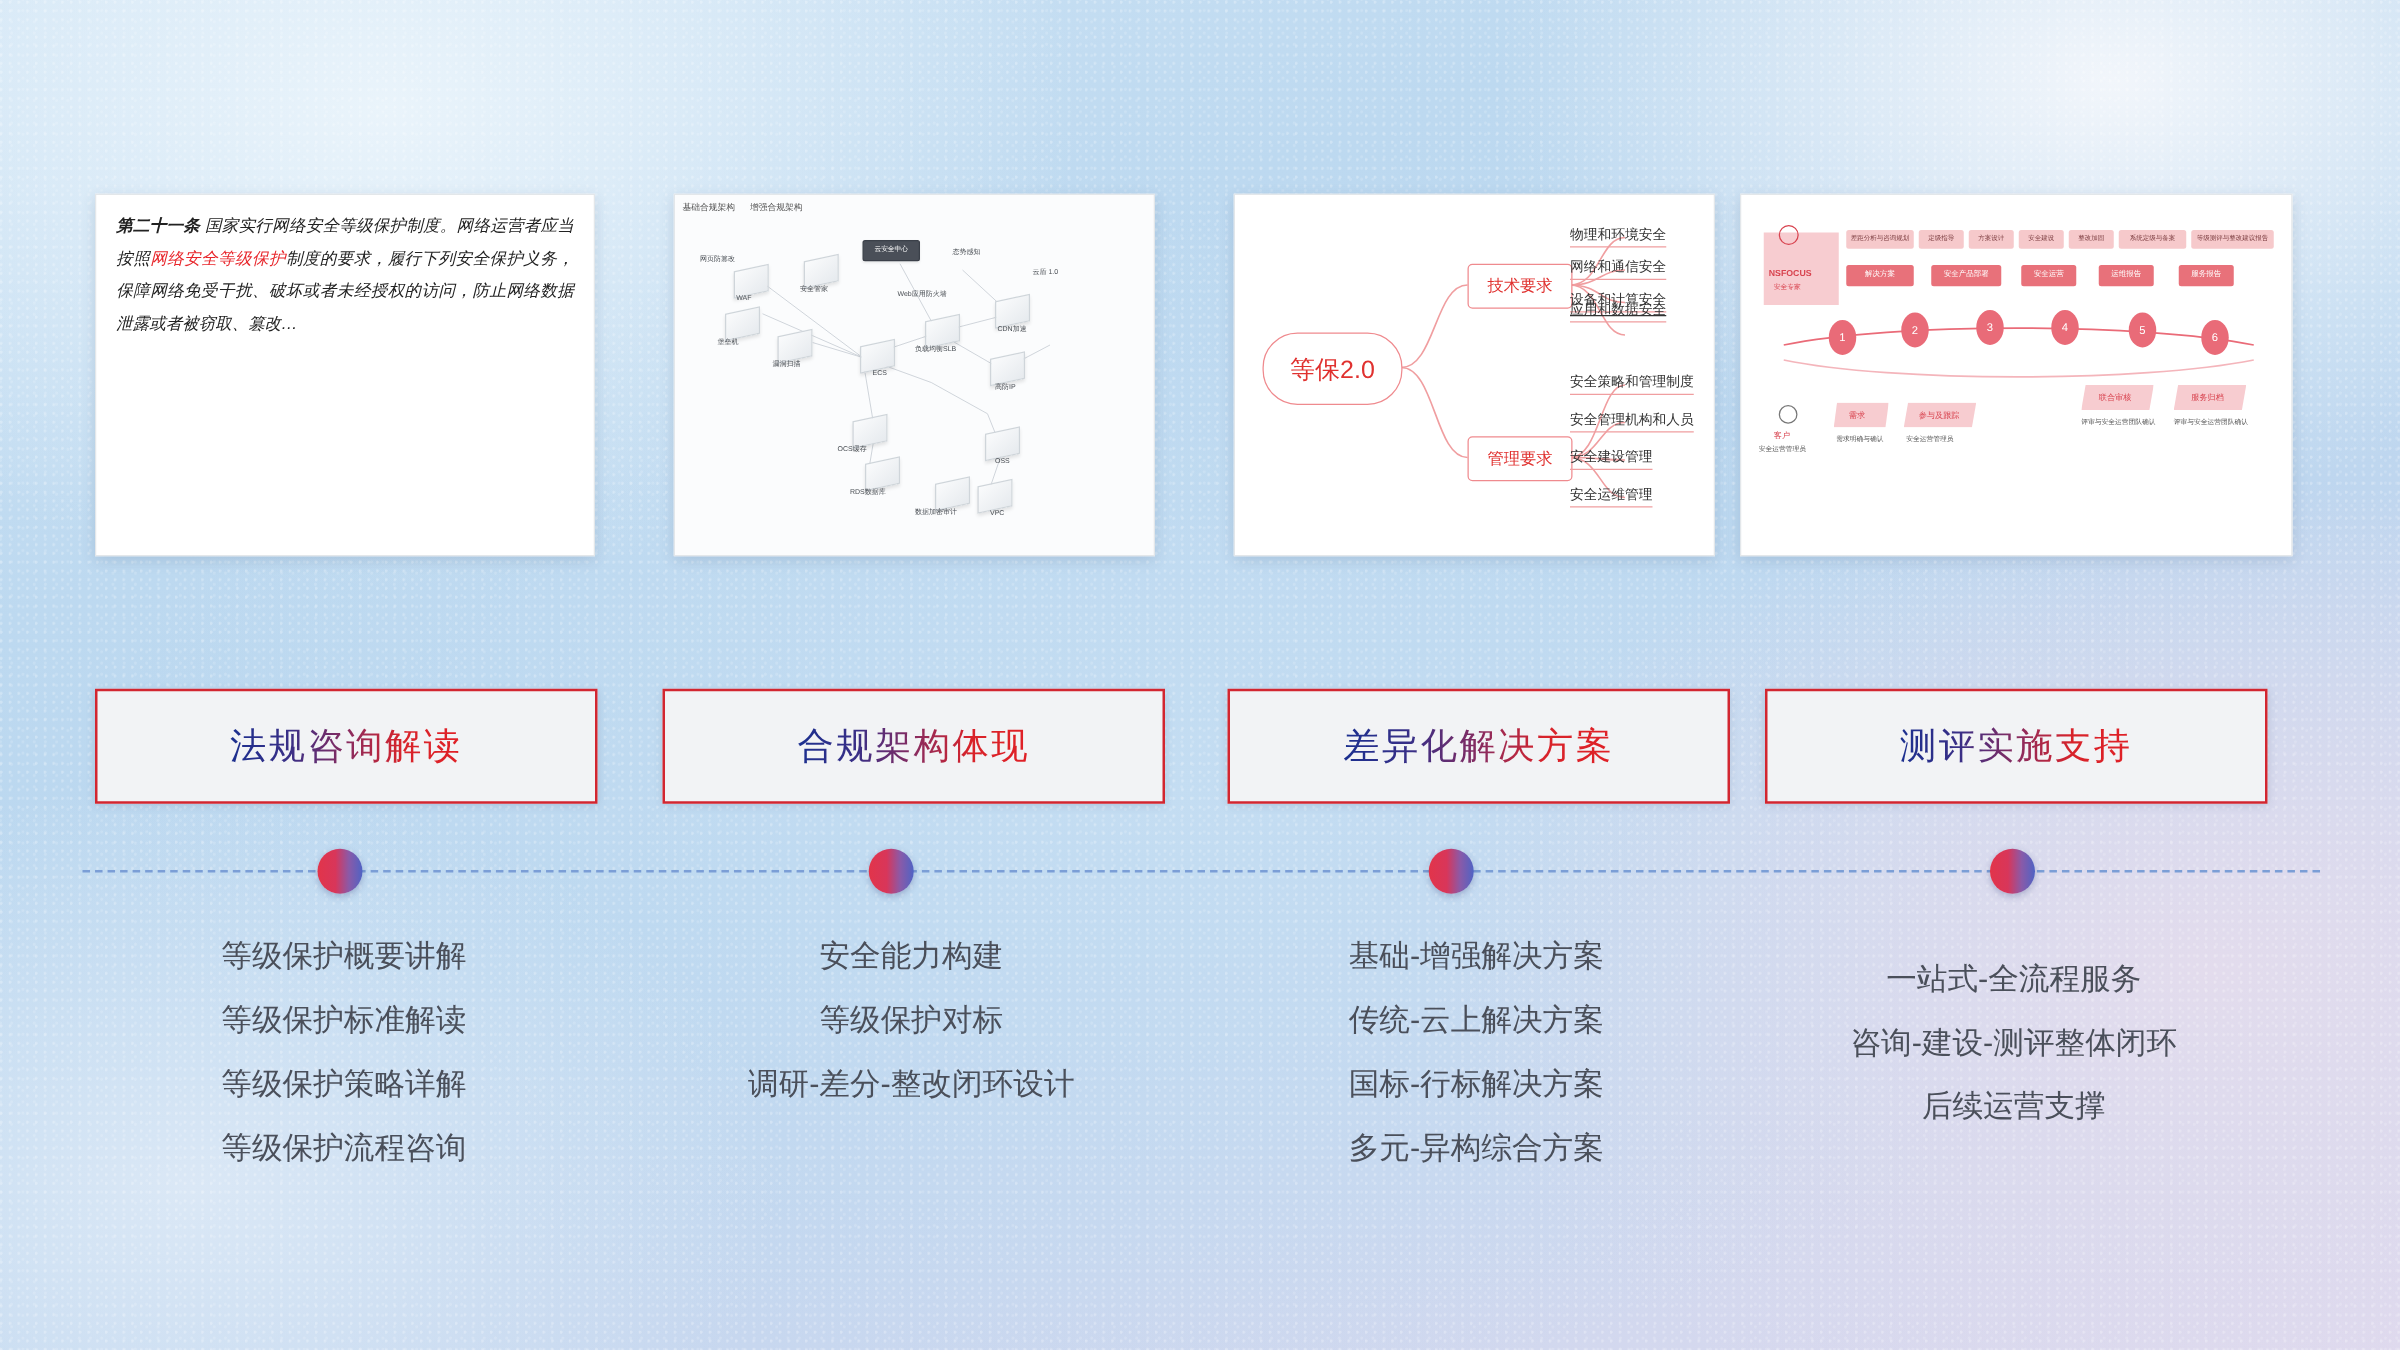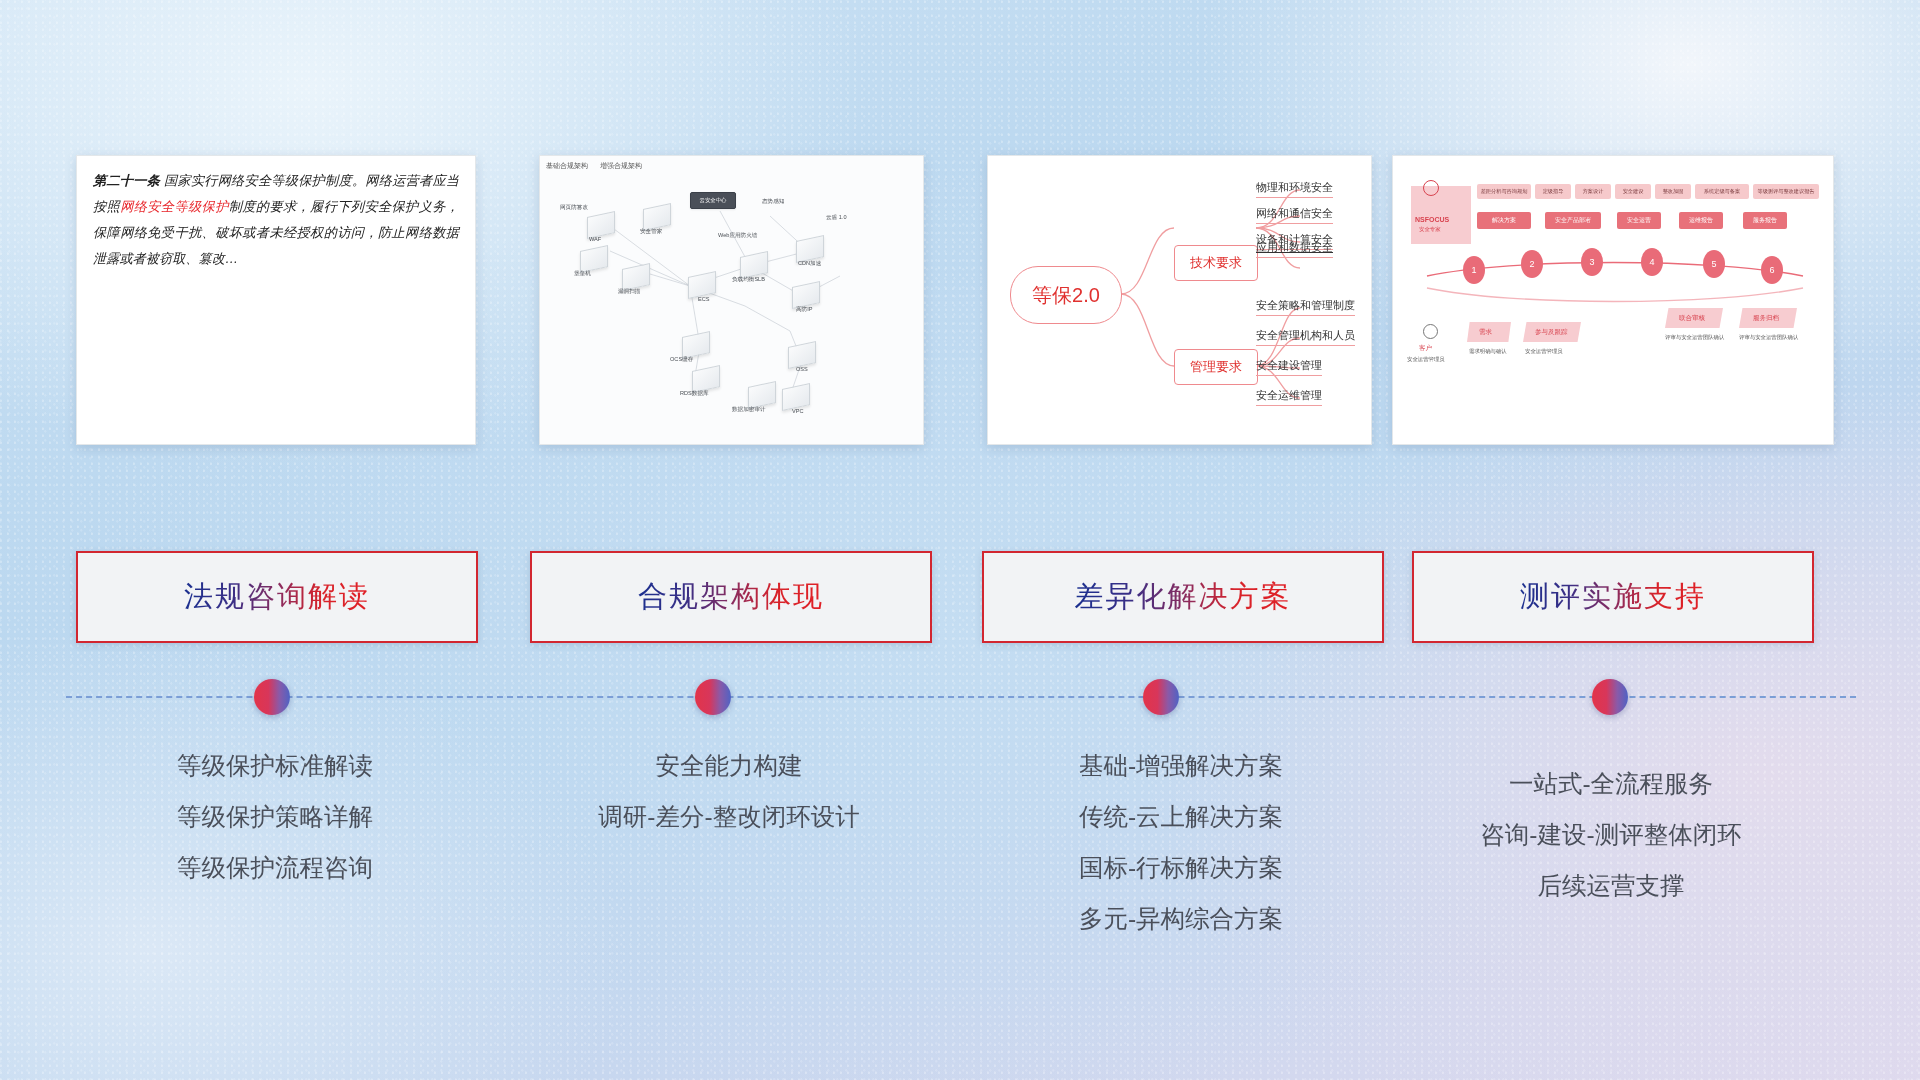--- a/index.html
+++ b/index.html
@@ -172,21 +172,21 @@
         <path d="M268 72 C292 72 292 112 312 112"></path>
         <path d="M268 210 C292 210 292 152 312 152"></path>
         <path d="M268 210 C292 210 292 182 312 182"></path>
         <path d="M268 210 C292 210 292 212 312 212"></path>
         <path d="M268 210 C292 210 292 242 312 242"></path>
       </g>
     </svg>
 
     <div class="mm-root">等保2.0</div>
 
-    <div class="mm-br" style="left:186px;top:55px;margin-top:34px;">技术要求</div>
+    <div class="mm-br" style="left:186px;top:55px;">技术要求</div>
     <div class="mm-leaf" style="left:268px;top:24px;">物理和环境安全</div>
     <div class="mm-leaf" style="left:268px;top:50px;">网络和通信安全</div>
     <div class="mm-leaf" style="left:268px;top:76px;font-family:Liberation Mono, monospace;">设备和计算安全</div>
     <div class="mm-leaf" style="left:268px;top:84px;text-decoration:underline;">应用和数据安全</div>
 
     <div class="mm-br" style="left:186px;top:193px;">管理要求</div>
     <div class="mm-leaf" style="left:268px;top:142px;">安全策略和管理制度</div>
     <div class="mm-leaf" style="left:268px;top:172px;">安全管理机构和人员</div>
     <div class="mm-leaf" style="left:268px;top:202px;">安全建设管理</div>
     <div class="mm-leaf" style="left:268px;top:232px;">安全运维管理</div>
@@ -259,26 +259,28 @@
   <span>测评实施支持</span>
 </div>
 
 <div id="tl-line"></div>
 <div class="dot" style="left:254px;"></div>
 <div class="dot" style="left:695px;"></div>
 <div class="dot" style="left:1143px;"></div>
 <div class="dot" style="left:1592px;"></div>
 
 <div class="col" style="left:76px;width:398px;">
+  <div>等级保护概要讲解</div>
   <div>等级保护标准解读</div>
   <div>等级保护策略详解</div>
   <div>等级保护流程咨询</div>
 </div>
 <div class="col" style="left:530px;width:398px;">
   <div>安全能力构建</div>
+  <div>等级保护对标</div>
   <div>调研-差分-整改闭环设计</div>
 </div>
 <div class="col" style="left:982px;width:398px;">
   <div>基础-增强解决方案</div>
   <div>传统-云上解决方案</div>
   <div>国标-行标解决方案</div>
   <div>多元-异构综合方案</div>
 </div>
 <div class="col" style="left:1412px;width:398px;top:758px;">
   <div>一站式-全流程服务</div>

